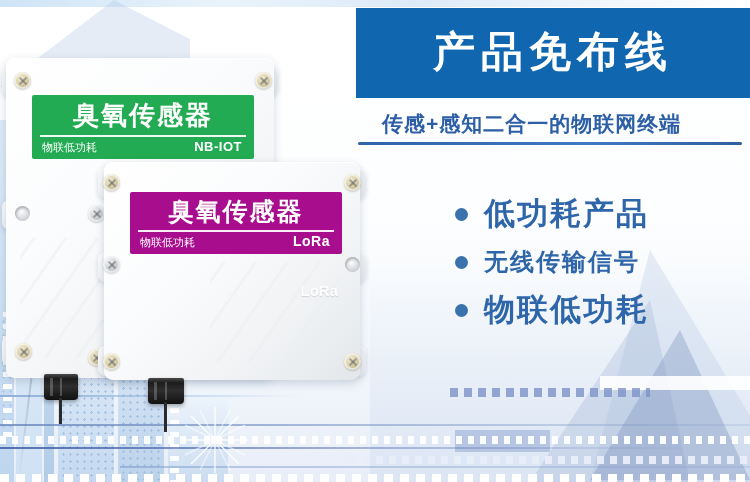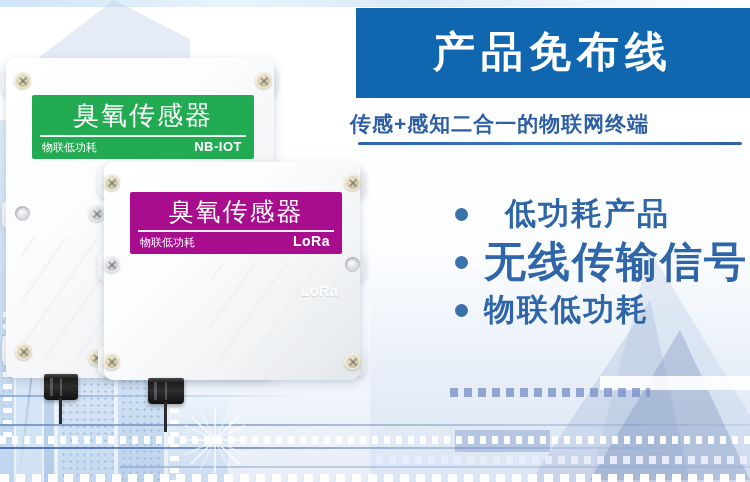--- a/index.html
+++ b/index.html
@@ -93,21 +93,21 @@
     background:radial-gradient(circle at 38% 34%, #f2ebd3 0%, #d6cba4 48%, #9b9472 100%);}
   .screw .slot{position:absolute;left:50%;top:50%;width:10px;height:2px;background:rgba(90,95,100,.5);
     transform:translate(-50%,-50%) rotate(45deg);border-radius:1px;}
   .screw .slot2{position:absolute;left:50%;top:50%;width:10px;height:2px;background:rgba(90,95,100,.5);
     transform:translate(-50%,-50%) rotate(-45deg);border-radius:1px;}
   .hole{position:absolute;width:15px;height:15px;border-radius:50%;
     background:radial-gradient(circle at 40% 35%, #ffffff 0%, #dfe2e6 45%, #b7bcc2 100%);
     box-shadow:inset 1px 2px 3px rgba(0,0,0,.25);}
 
   .label{position:absolute;border-radius:2px;overflow:hidden;}
-  .label .title{position:absolute;left:0;right:0;color:#fff;font-weight:normal;text-align:center;
+  .label .title{position:absolute;left:0;right:0;color:#fff;font-weight:bold;text-align:center;
     letter-spacing:2px;}
   .label .rule{position:absolute;height:2px;background:rgba(255,255,255,.92);}
   .label .sub-l{position:absolute;color:#fff;font-weight:normal;}
   .label .sub-r{position:absolute;color:#fff;font-weight:bold;}
 
   .watermark{position:absolute;color:rgba(255,255,255,.95);font-weight:bold;
     text-shadow:0 1px 1px rgba(180,185,195,.55);}
   .sheen{position:absolute;pointer-events:none;opacity:.55;
     background:repeating-linear-gradient(125deg,rgba(255,255,255,0) 0 10px,rgba(235,238,242,.9) 10px 13px,rgba(255,255,255,0) 13px 26px);}
   .gland{position:absolute;border-radius:2px 2px 4px 4px;
@@ -273,31 +273,31 @@
     <div class="watermark" style="right:22px;top:120px;font-size:15px;">LoRa</div>
 
     <div class="gland" style="left:44px;top:216px;width:36px;height:26px;"></div>
     <div class="wire" style="left:60px;top:240px;height:30px;"></div>
   </div>
 
   <div class="banner" style="left:356px;top:8px;width:394px;height:90px;">
     <div class="btxt" style="top:14px;font-size:42px;line-height:60px;">产品免布线</div>
   </div>
 
-  <div class="subtitle" style="left:350px;top:110px;font-size:21px;">传感+感知二合一的物联网终端</div>
+  <div class="subtitle" style="left:382px;top:110px;font-size:21px;">传感+感知二合一的物联网终端</div>
   <div class="underline" style="left:358px;top:142px;width:384px;"></div>
 
   <div class="bullets" style="left:455px;top:190px;width:290px;">
-    <div class="blt" style="height:48px;gap:21px;">
+    <div class="blt" style="height:48px;">
       <span class="dot"></span>
       <span class="btext" style="font-size:31px;">低功耗产品</span>
     </div>
     <div class="blt" style="height:48px;">
       <span class="dot"></span>
-      <span class="btext" style="font-size:42px;">无线传输信号</span>
+      <span class="btext" style="font-size:24px;">无线传输信号</span>
     </div>
     <div class="blt" style="height:48px;">
       <span class="dot"></span>
       <span class="btext" style="font-size:31px;">物联低功耗</span>
     </div>
   </div>
 
 </div>
 
 </body></html>

